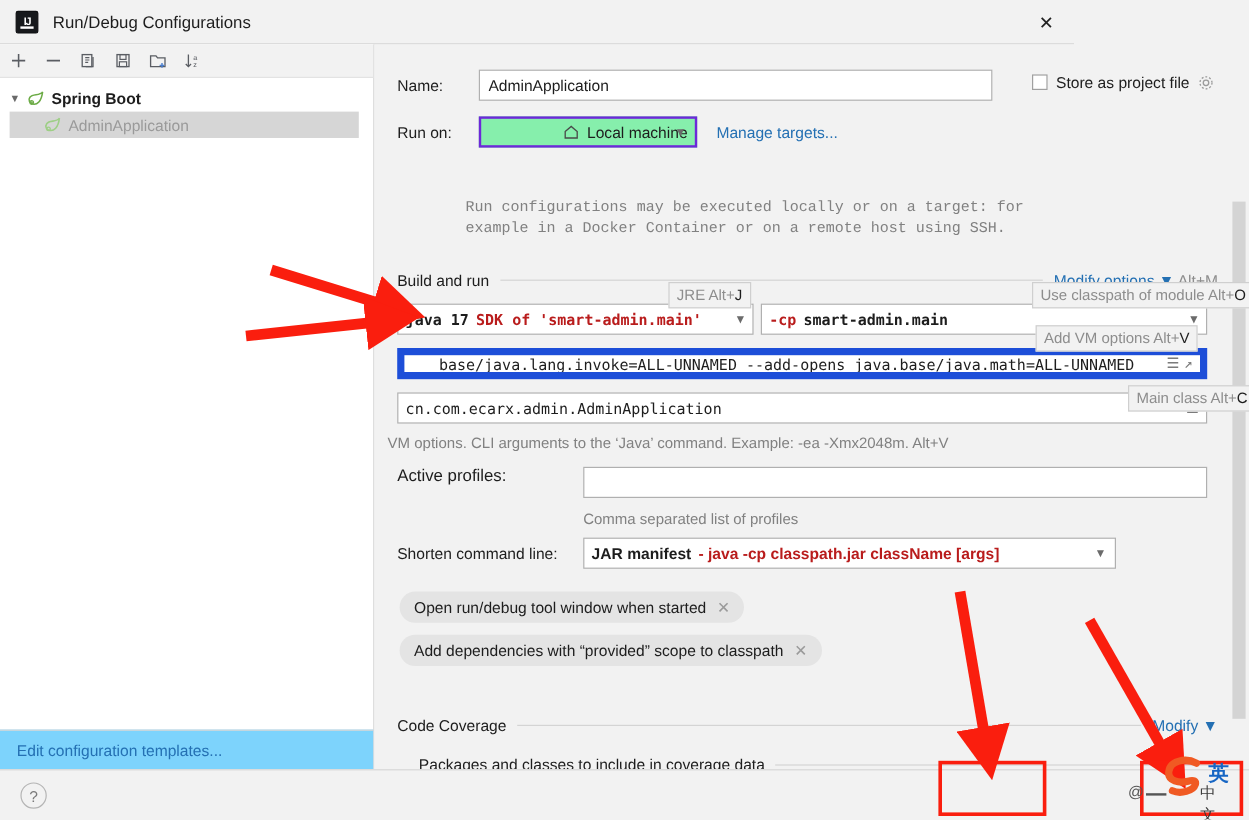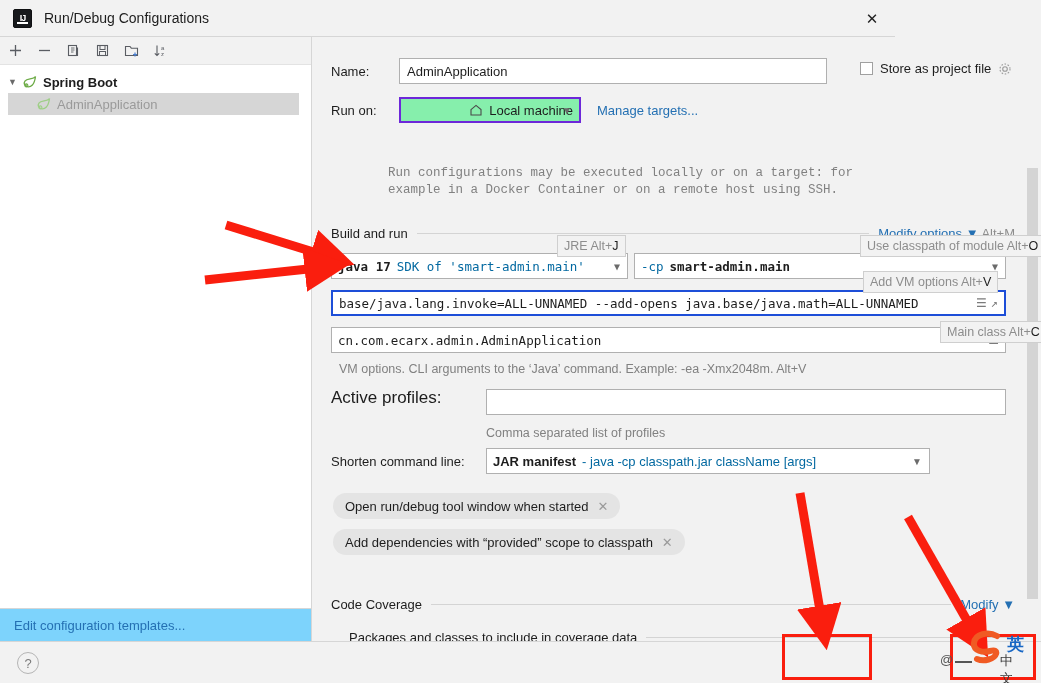--- a/index.html
+++ b/index.html
@@ -103,22 +103,22 @@
   .sec-right { color:#2470b3; font-size:13px; padding-left:9px; white-space:nowrap; cursor:default; }
 
   .mono {
     font-family:"DejaVu Sans Mono", monospace; font-size:12.5px;
   }
   .field {
     position:absolute; height:26px; background:#fff; border:1px solid #b0b0b0;
     display:flex; align-items:center; padding:0 6px; overflow:hidden; white-space:nowrap;
   }
   .field .arr { position:absolute; right:7px; color:#6b6b6b; font-size:10px; }
-  .field.focused { border:2px solid #1d4ed8; }
-  .grey { color:#0369a1; }
+  .field.focused { border:6px solid #1d4ed8;text-align:center; }
+  .grey { color:#b91c1c;font-weight:bold; }
 
   
   .kchip {
     position:absolute; background:#f2f2f2; border:1px solid #cfcfcf;
     color:#8d8d8d; font-size:12.5px; height:22px; padding:0 6px;
     display:flex; align-items:center; white-space:nowrap; z-index:30;
   }
   .kchip b { color:#1d1d1d; font-weight:normal; }
 
   .inp-ico { color:#7b7b7b; font-size:12px; margin-left:4px; }
@@ -306,41 +306,41 @@
       <span style="flex:1;overflow:hidden;">base/java.lang.invoke=ALL-UNNAMED  --add-opens java.base/java.math=ALL-UNNAMED</span>
       <span class="inp-ico">☰</span>
       <span class="inp-ico">↗</span>
     </div>
 
     <div class="field mono" style="left:19px; top:290px; width:675px;">
       <span style="flex:1;">cn.com.ecarx.admin.AdminApplication</span>
       <span class="inp-ico">☰</span>
     </div>
 
-    <div class="hint" style="position:absolute;left:27px;top:324px;">VM options. CLI arguments to the ‘Java’ command. Example: -ea -Xmx2048m. Alt+V</div>
+    <div class="hint" style="position:absolute;left:11px;top:324px;">VM options. CLI arguments to the ‘Java’ command. Example: -ea -Xmx2048m. Alt+V</div>
 
     <div class="kchip" style="left:245px; top:198px;">
       <span>JRE Alt+</span>
         <b>J</b>
     </div>
     <div class="kchip" style="left:548px; top:198px;">
       <span>Use classpath of module Alt+</span>
         <b>O</b>
     </div>
     <div class="kchip" style="left:551px; top:234px;">
       <span>Add VM options Alt+</span>
         <b>V</b>
     </div>
     <div class="kchip" style="left:588px; top:284px;margin-left:40px;">
       <span>Main class Alt+</span>
         <b>C</b>
     </div>
 
     <div class="row" style="position:absolute;left:19px;top:315px;"></div>
-    <span style="position:absolute;left:19px;top:321px;font-size:17px;display:block;margin-top:30px;">Active profiles:</span>
+    <span style="position:absolute;left:19px;top:321px;font-size:14px;display:block;margin-top:30px;">Active profiles:</span>
     <input class="field" style="left: 174px; top: 352px; width: 520px; background: rgb(255, 255, 255);" value="">
     <div class="hint" style="position:absolute;left:174px;top:388px;">Comma separated list of profiles</div>
 
     <span style="position:absolute;left:19px;top:417px;font-size:13px;">Shorten command line:</span>
     <div class="field" style="left:174px; top:411px; width:444px;">
       <span style="font-weight:bold;">JAR manifest</span>
       <span class="grey" style="margin-left:6px;">- java -cp classpath.jar className [args]</span>
       <span class="arr">▼</span>
     </div>
 

